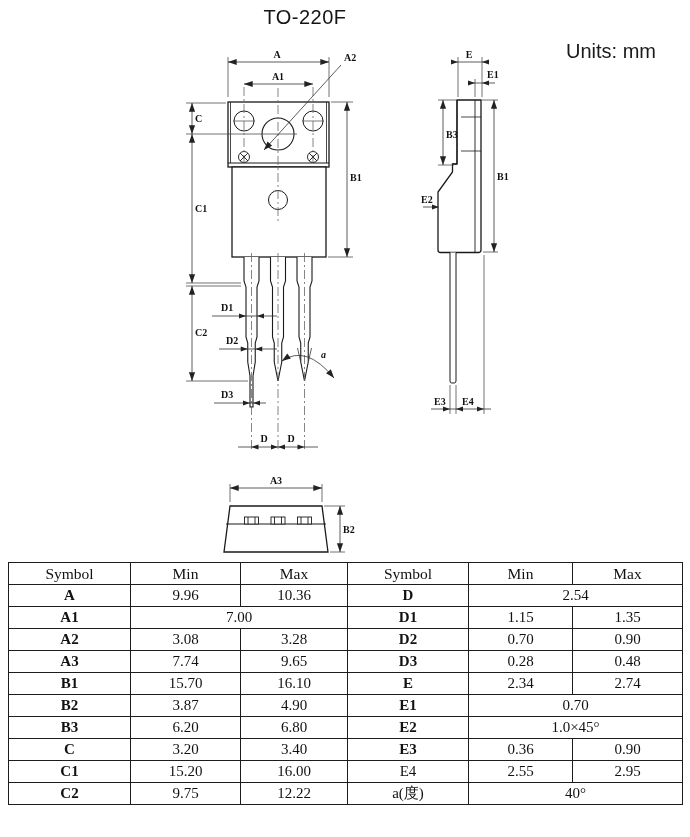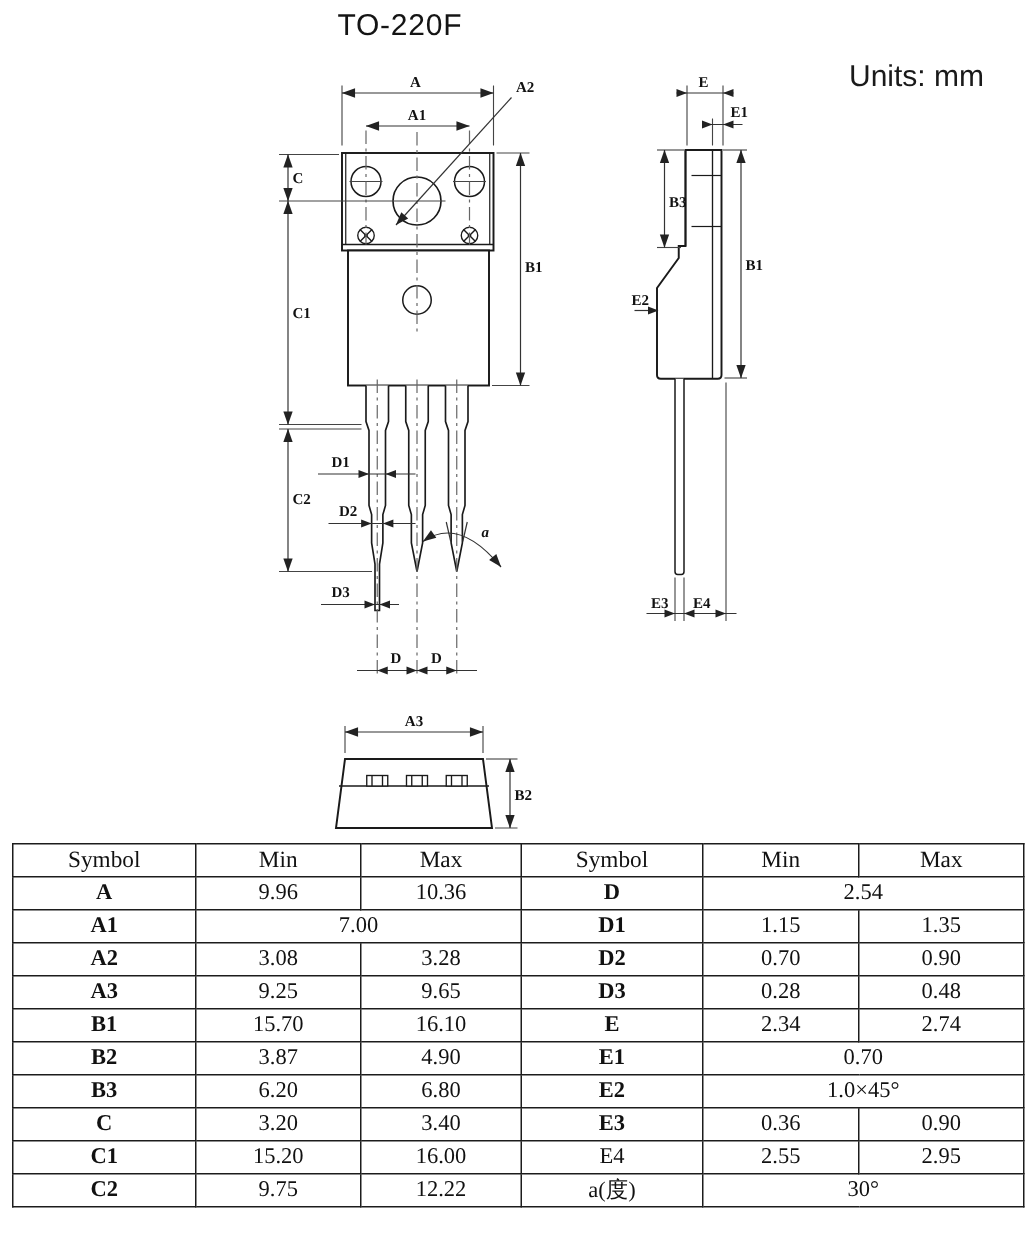--- a/index.html
+++ b/index.html
@@ -1,17 +1,17 @@
 <!DOCTYPE html>
 <html><head>
 <meta charset="utf-8">
 <style>
   html,body{margin:0;padding:0;background:#fff;}
   body{width:690px;height:837px;position:relative;font-family:"Liberation Sans",sans-serif;overflow:hidden;}
-  .page-title{position:absolute;left:225px;top:6px;width:160px;text-align:left;
+  .page-title{position:absolute;left:225px;top:6px;width:160px;text-align:center;
     font-size:20px;color:#141414;letter-spacing:0.5px;}
   .units{position:absolute;left:566px;top:40px;font-size:20px;color:#1a1a1a;}
   svg.drawing{position:absolute;left:0;top:0;width:690px;height:585px;}
   .dl{font-family:"Liberation Serif",serif;font-size:10px;font-weight:bold;fill:#111;}
   .dl.it{font-style:italic;}
   .dimtable{position:absolute;left:8px;top:562px;width:674px;height:240px;
     border-collapse:collapse;table-layout:fixed;font-family:"Liberation Serif",serif;}
   .dimtable td,.dimtable th{border:1px solid #1c1c1c;text-align:center;vertical-align:middle;
     font-size:15px;font-weight:normal;color:#111;padding:0;height:21px;}
   .dimtable .sym{font-weight:bold;}
@@ -255,21 +255,21 @@
     <tr>
       <td class="sym">A2</td>
       <td>3.08</td>
       <td>3.28</td>
       <td class="sym">D2</td>
       <td>0.70</td>
       <td>0.90</td>
     </tr>
     <tr>
       <td class="sym">A3</td>
-      <td>9.25</td>
+      <td>7.74</td>
       <td>9.65</td>
       <td class="sym">D3</td>
       <td>0.28</td>
       <td>0.48</td>
     </tr>
     <tr>
       <td class="sym">B1</td>
       <td>15.70</td>
       <td>16.10</td>
       <td class="sym">E</td>
@@ -304,16 +304,16 @@
       <td>16.00</td>
       <td class="sym reg">E4</td>
       <td>2.55</td>
       <td>2.95</td>
     </tr>
     <tr>
       <td class="sym">C2</td>
       <td>9.75</td>
       <td>12.22</td>
       <td class="sym reg">a(度)</td>
-      <td colspan="2">30°</td>
+      <td colspan="2">40°</td>
     </tr>
   </tbody>
 </table>
 
 </body></html>

